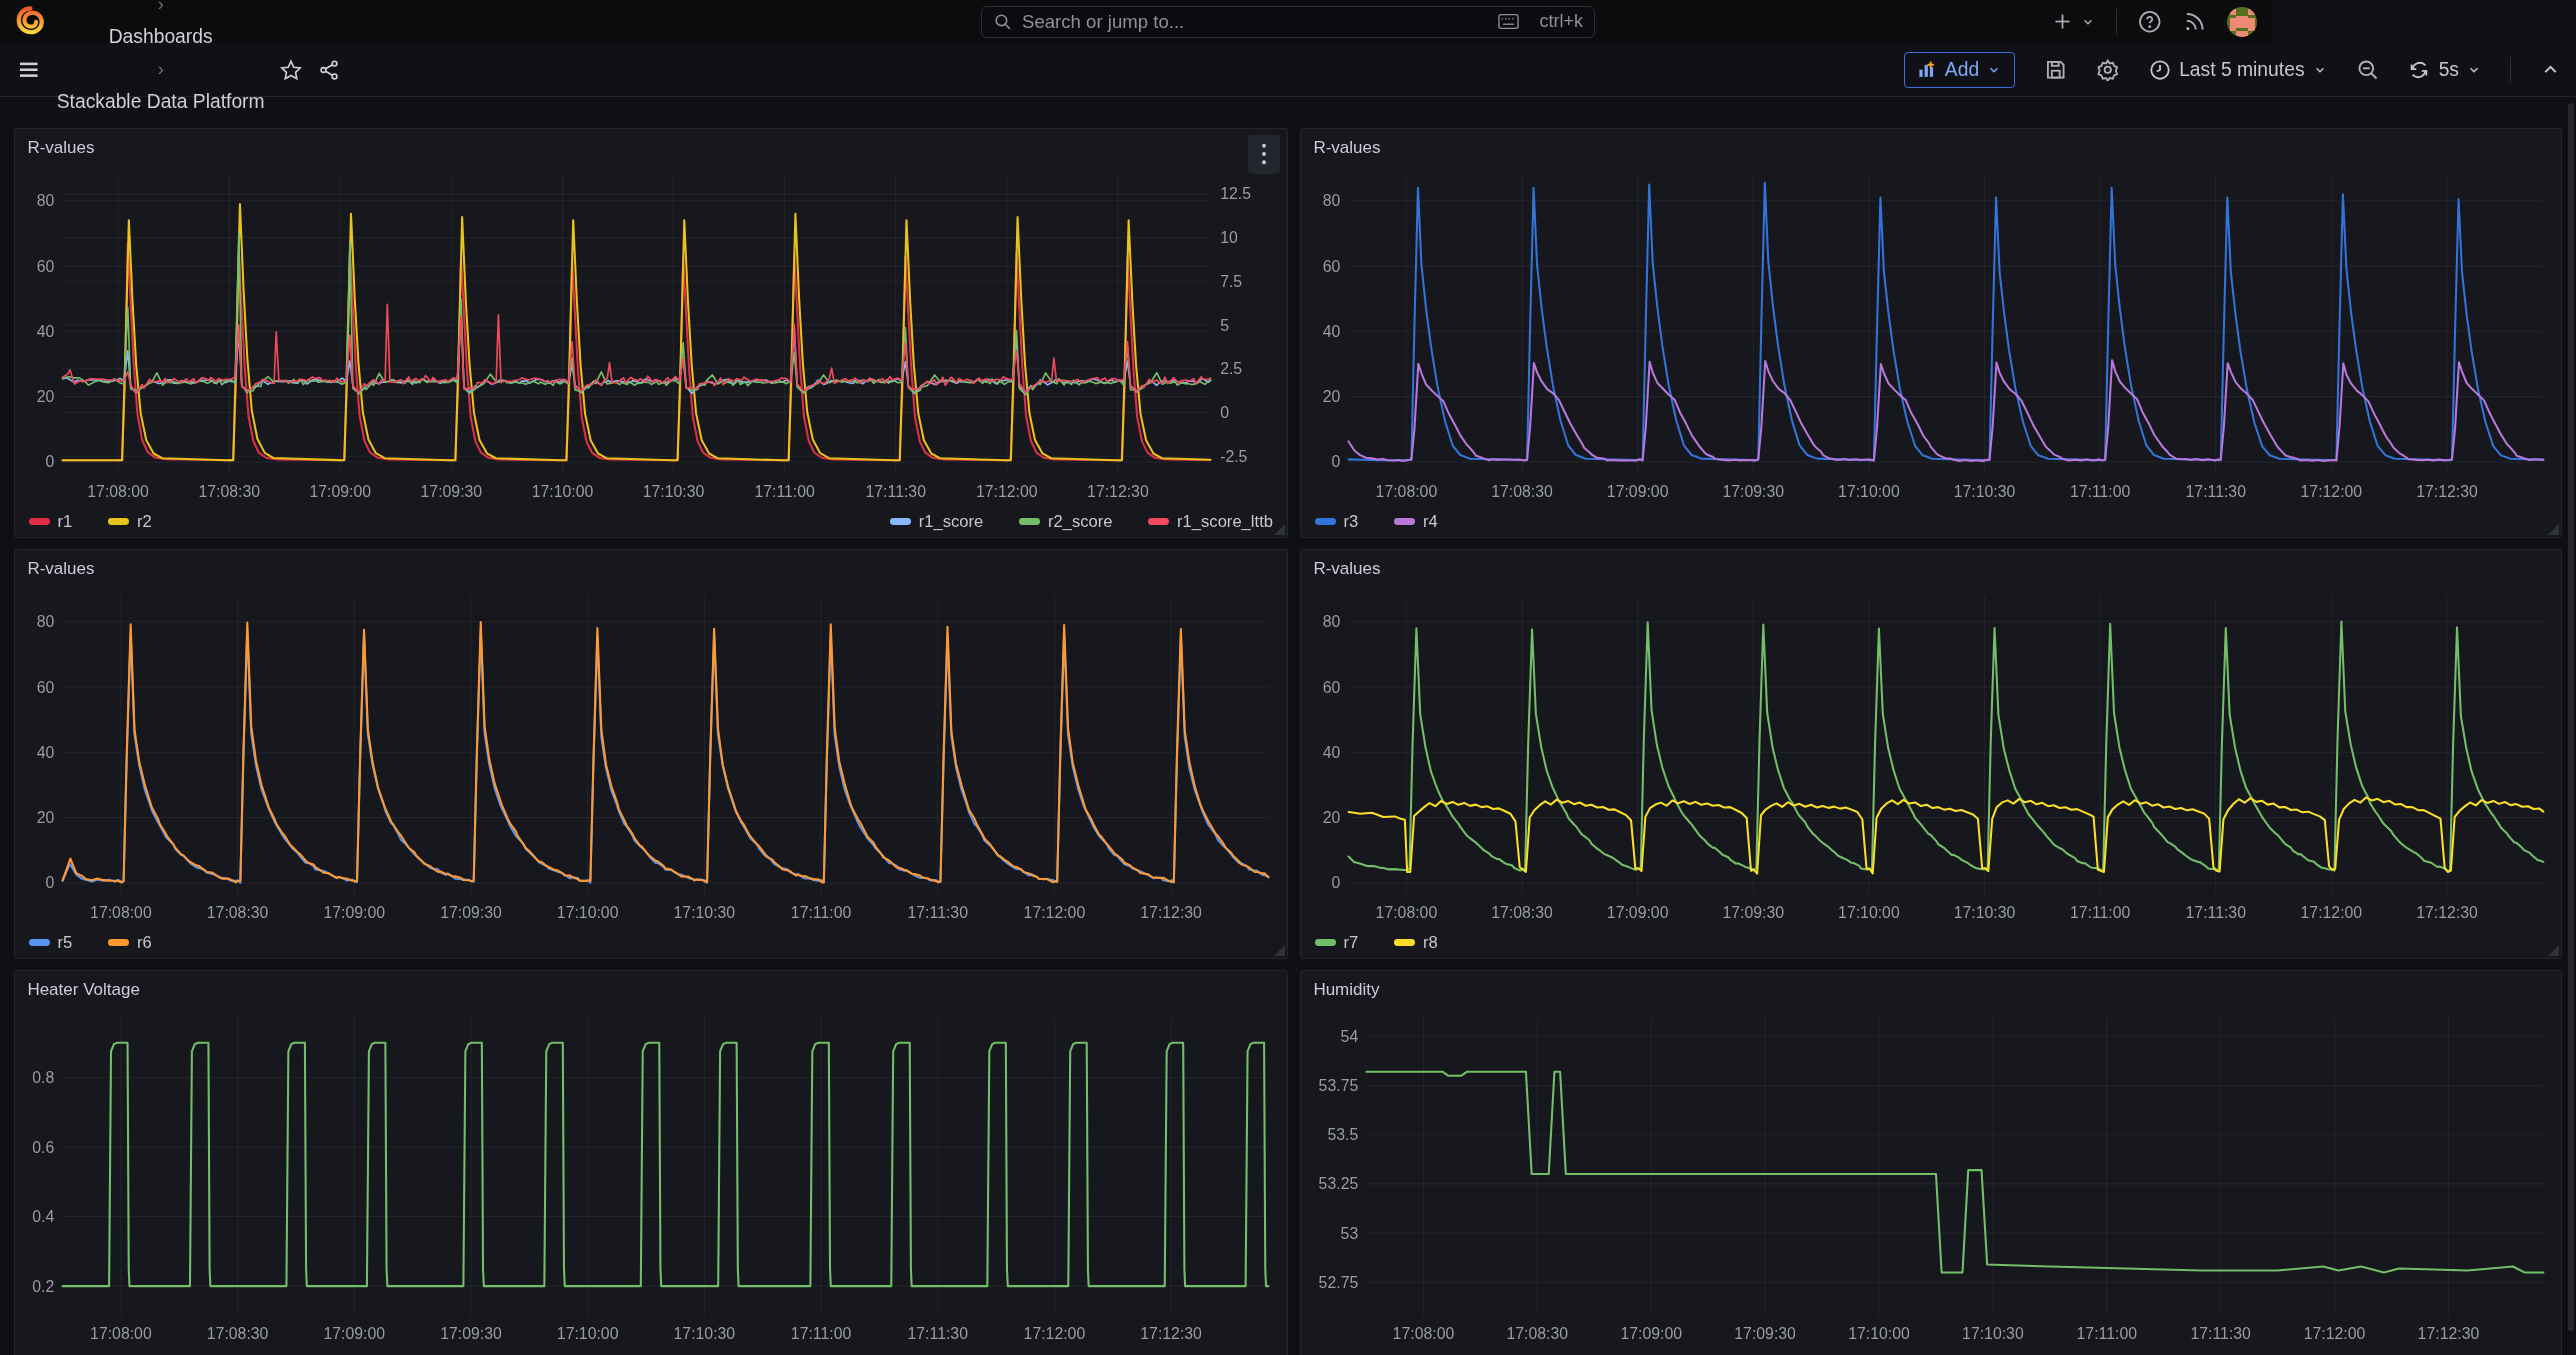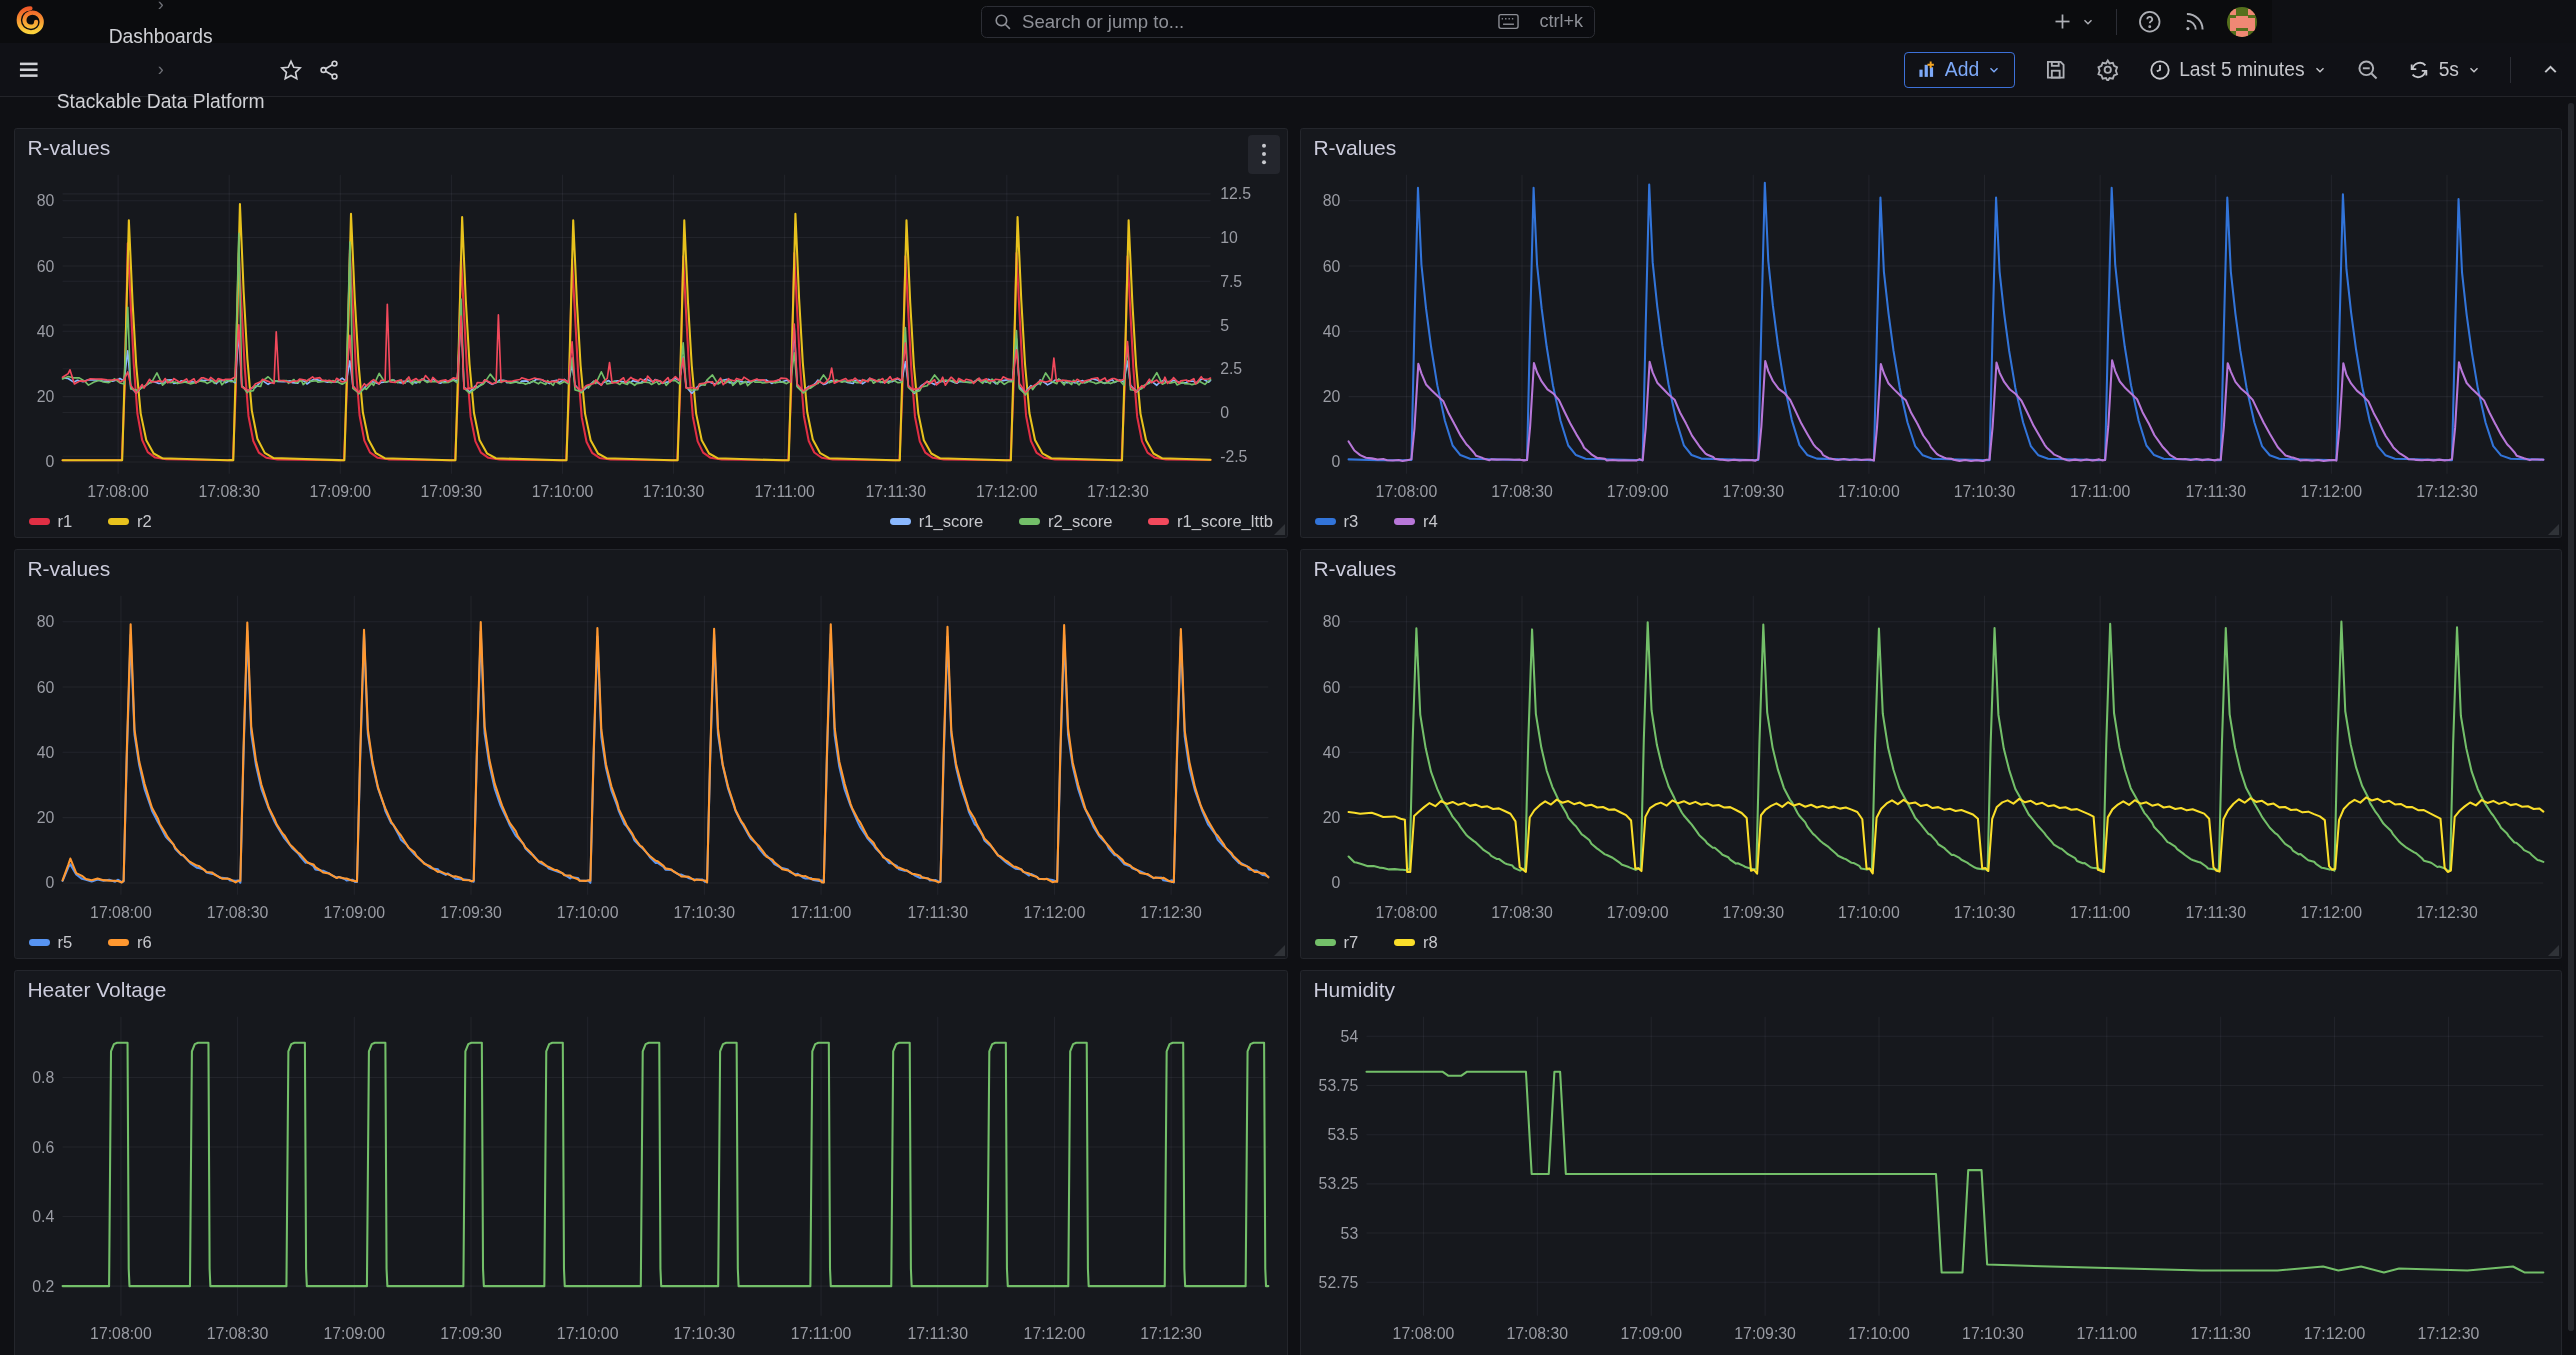--- a/index.html
+++ b/index.html
@@ -31,21 +31,21 @@
   .tb-right { position:absolute; right:15px; display:flex; align-items:center; gap:29px; }
   .addbtn { display:flex; align-items:center; gap:8.3px; border:0.7px solid #3d71d9; border-radius:4.1px;
     height:36px; padding:0 12.4px; color:#7da9f8; font-size:19.3px; cursor:pointer; }
   .tlabel { font-size:19.3px; color:#c7c8cd;text-align:center; }
   .hgroup { display:flex; align-items:center; gap:8.3px; cursor:pointer; }
   .icon { color:#aeb0b6; }
 
   
   .panel { position:absolute; background:#16181d; border:0.7px solid #24262c; border-radius:2.8px; }
   .panel-title { position:absolute; top:0; left:0; height:37px; line-height:37px; padding-left:12.4px;
-    font-size:21px; color:#ccccdc; cursor:pointer; }
+    font-size:17px; color:#ccccdc; cursor:pointer; }
   .chart { position:absolute; left:7px; right:7px; top:36px; height:339px; cursor:crosshair; }
   .legend { position:absolute; left:14px; right:14px; top:378px; height:29px; display:flex;
     align-items:center; justify-content:space-between; font-size:16.6px; color:#c7c8cd; }
   .lgroup { display:flex; gap:36px; }
   .litem { display:flex; align-items:center; gap:7.6px; cursor:pointer; white-space:nowrap; }
   .swatch { width:21px; height:7px; border-radius:3.4px; }
   .kebab { position:absolute; top:5.5px; right:7px; width:32px; height:39px; background:#24262d;
     border-radius:4.1px; display:flex; align-items:center; justify-content:center; cursor:pointer; }
   .kebab b { display:block; width:4.1px; height:4.1px; border-radius:50%; background:#c7c8cd;
     box-shadow:0 -8.3px 0 #c7c8cd, 0 8.3px 0 #c7c8cd; }

